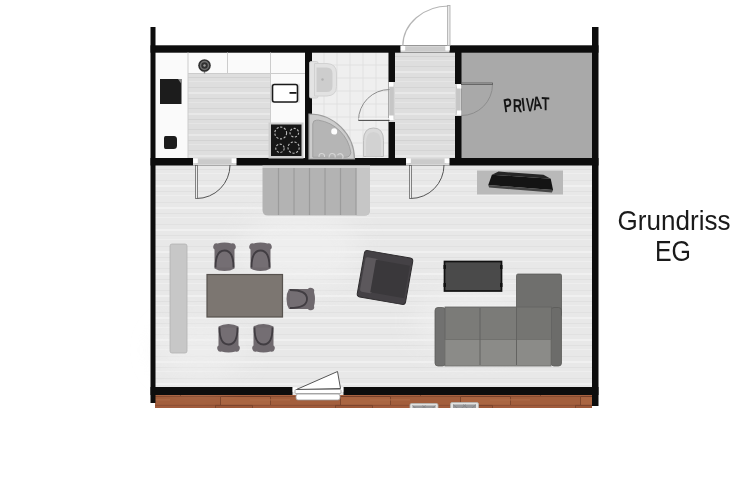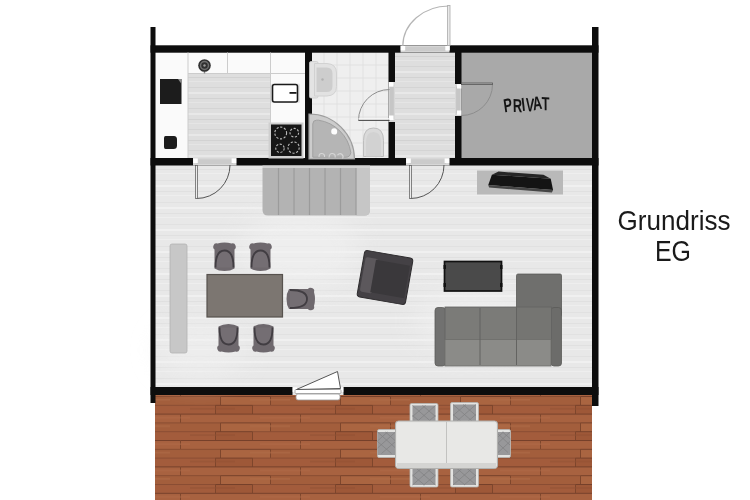--- a/index.html
+++ b/index.html
@@ -1,16 +1,16 @@
 <!DOCTYPE html>
 <html><head>
 <meta charset="utf-8">
 <style>
   html,body{margin:0;padding:0;background:#ffffff;}
-  .page{width:750px;height:500px;position:relative;overflow:hidden;background:#ffffff;font-family:"Liberation Sans", sans-serif;}
+  .page{width:750px;height:408px;position:relative;overflow:hidden;background:#ffffff;font-family:"Liberation Sans", sans-serif;}
 </style>
 </head>
 <body>
 <div class="page">
 <svg width="750" height="500" viewBox="0 0 750 500">
 <defs>
   <filter id="soft" x="-50%" y="-50%" width="200%" height="200%">
     <feGaussianBlur stdDeviation="12"></feGaussianBlur>
   </filter>
   <pattern id="lfloor" width="60" height="22" patternUnits="userSpaceOnUse">

